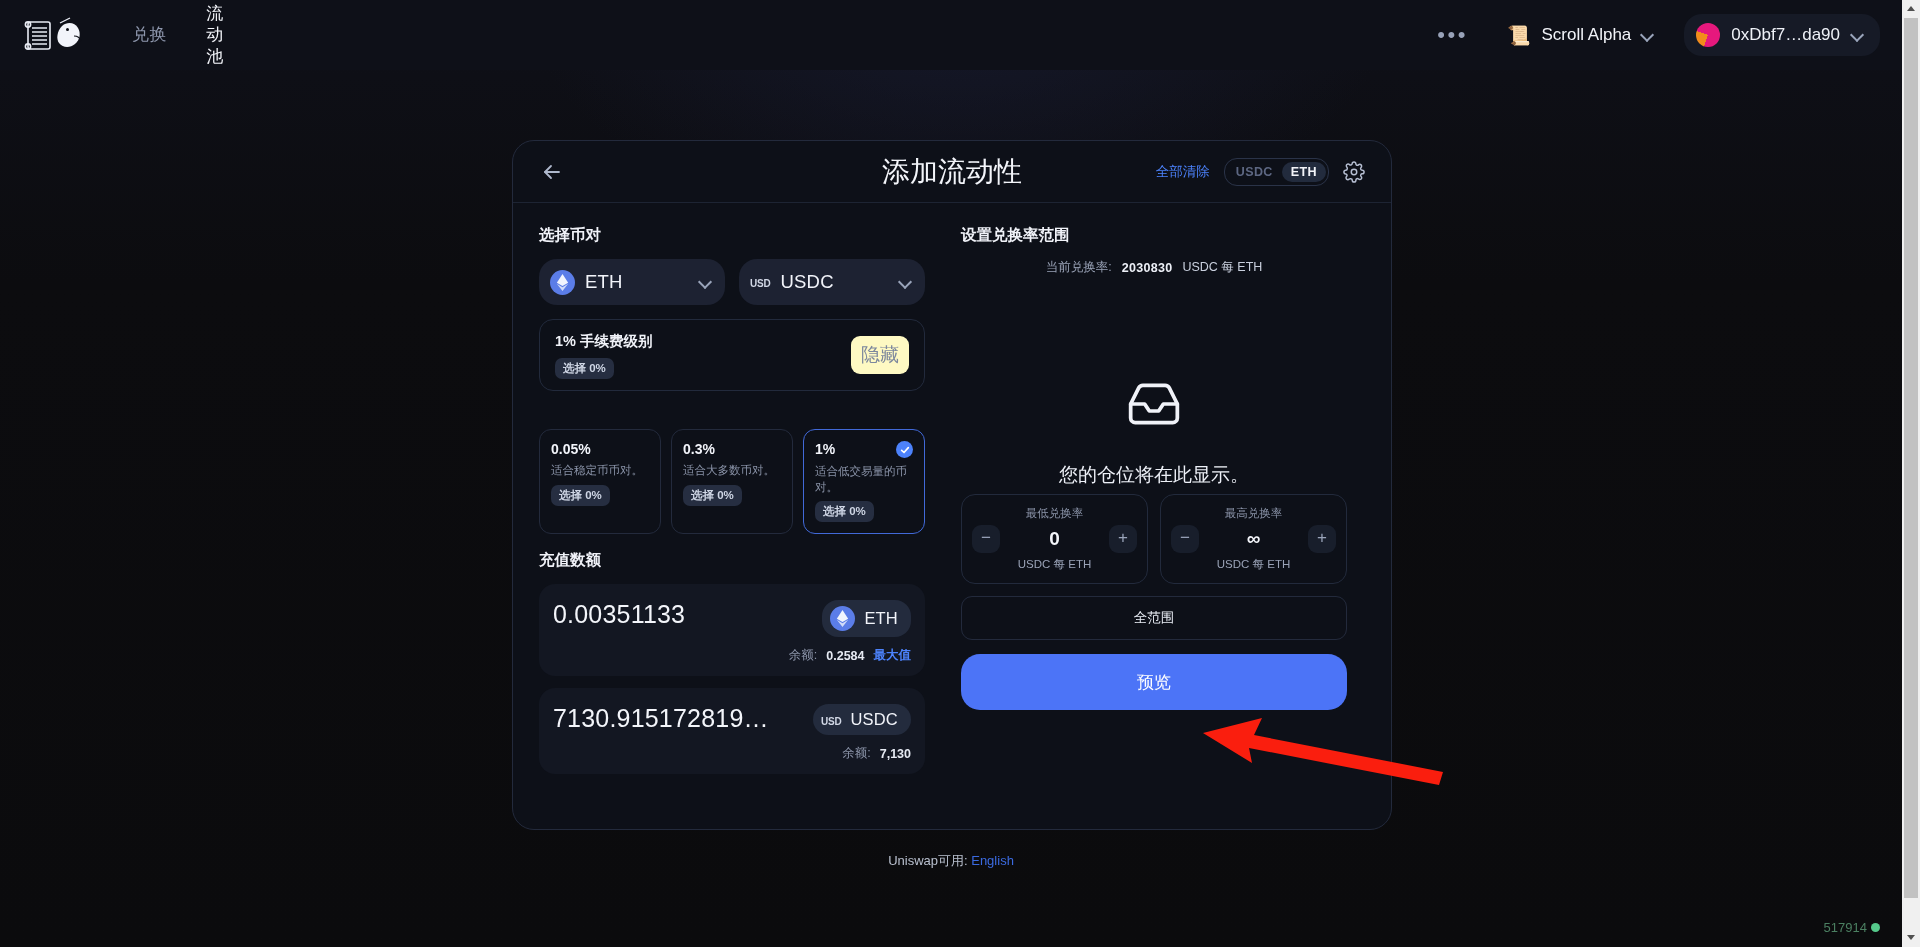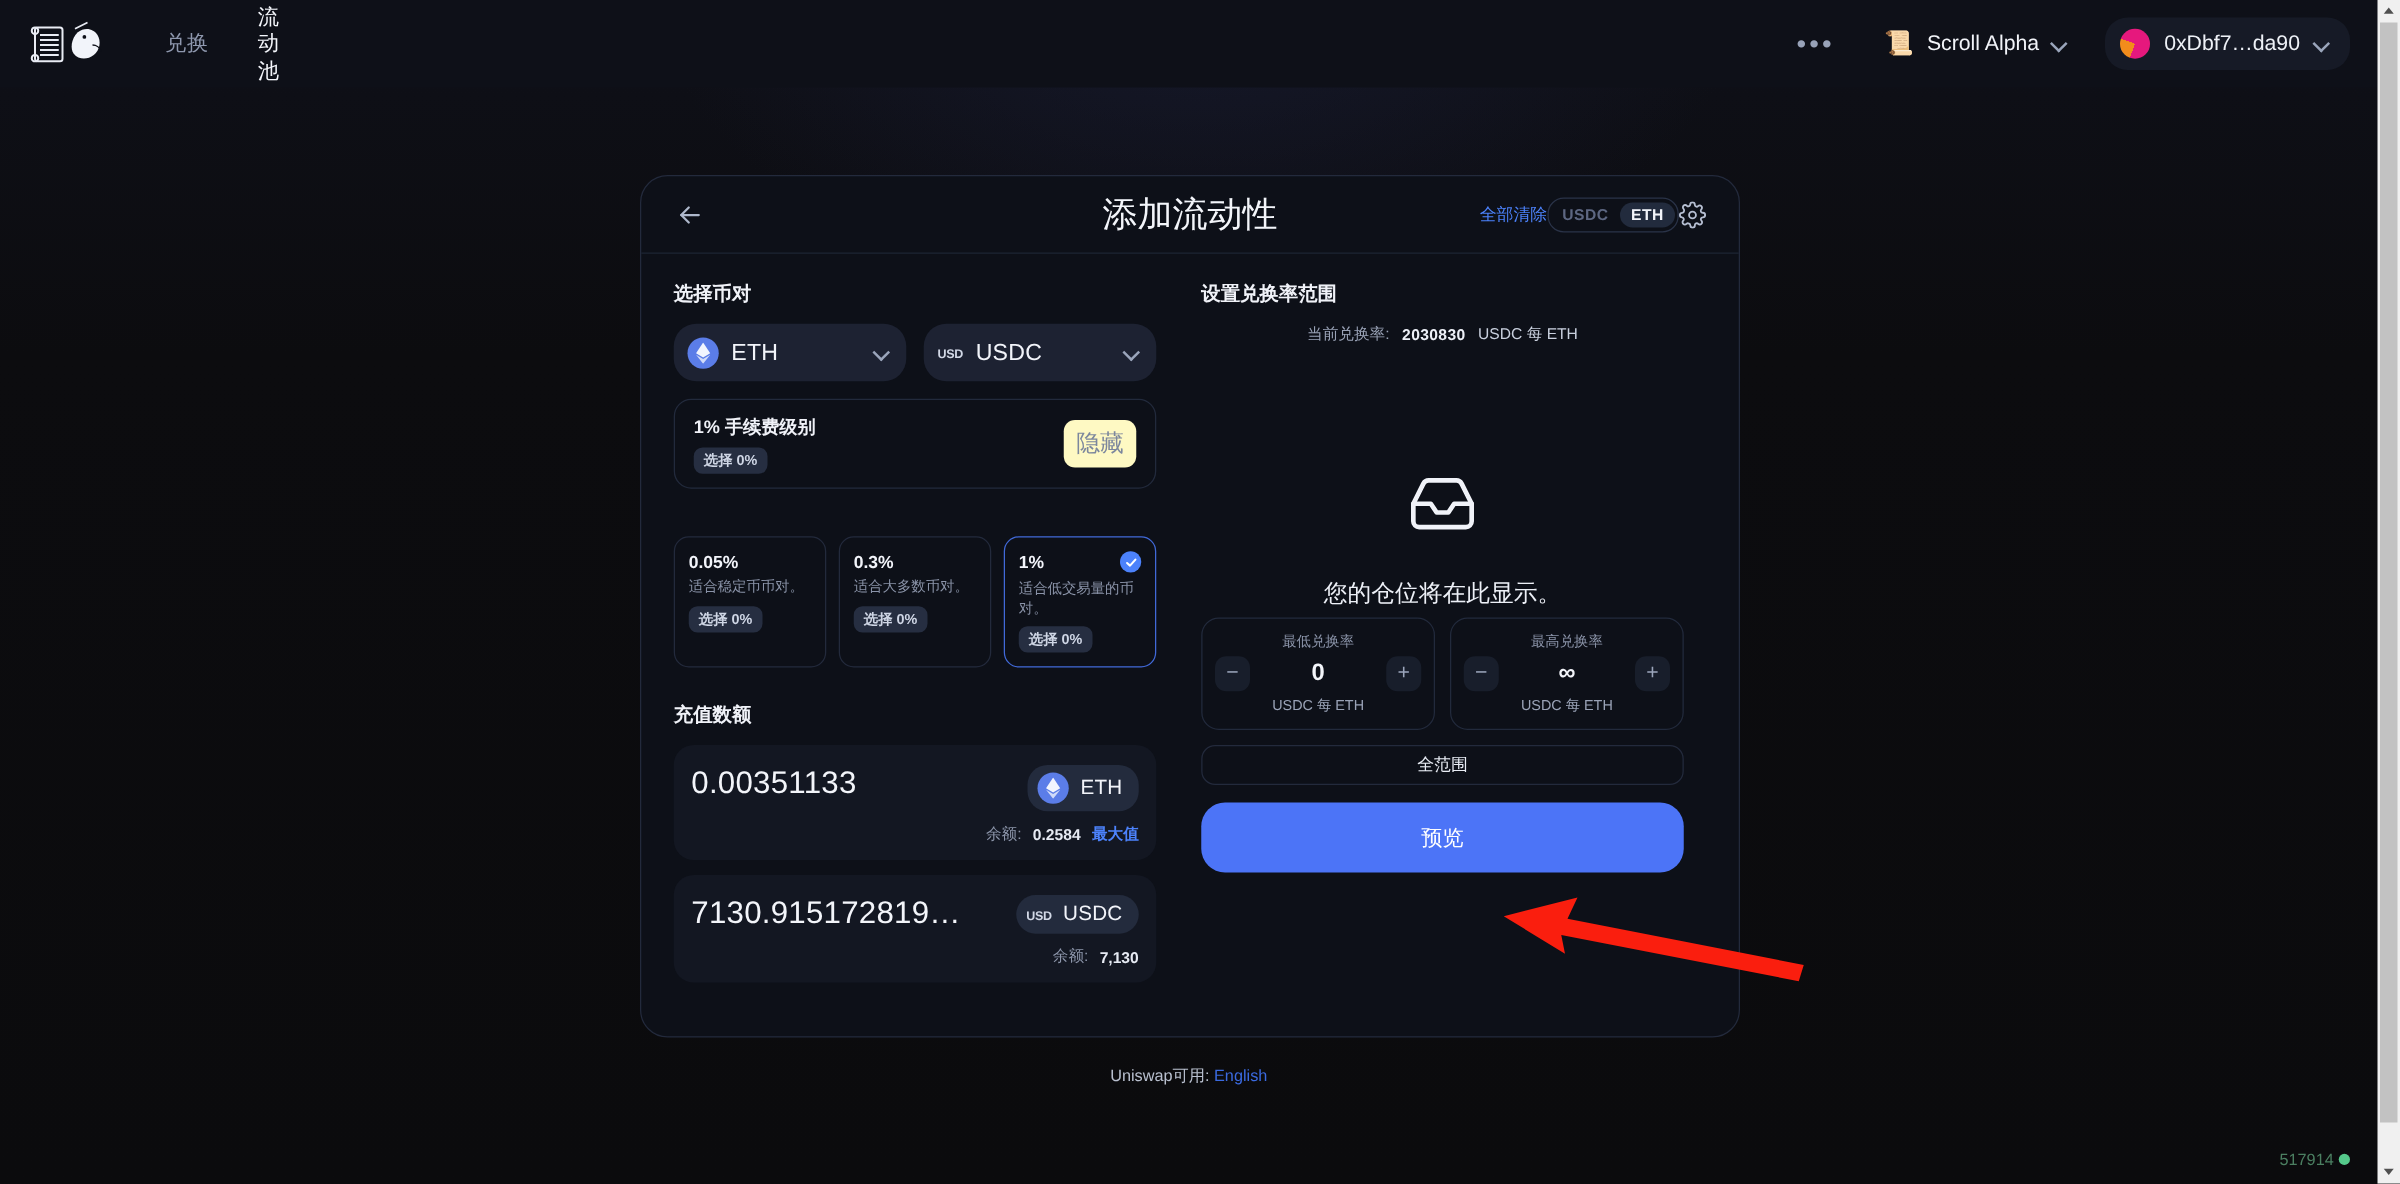--- a/index.html
+++ b/index.html
@@ -84,21 +84,21 @@
     border-bottom: 1px solid #1d2433;
   }
   .back-arrow {
     width: 26px; height: 26px; cursor: pointer; flex: none;
     display: flex; align-items: center; justify-content: center;
   }
   .card-title {
     position: absolute; left: 0; right: 0; text-align: center;
     font-size: 28px; color: #f3f5fa; font-weight: 500; pointer-events: none;
   }
-  .head-right { margin-left: auto; display: flex; align-items: center; z-index: 2; }
+  .head-right { margin-left: auto; display: flex; align-items: center; gap: 14px; z-index: 2; }
   .clear-all { color: #4c82fb; font-size: 13.5px; cursor: pointer; }
   .toggle-group {
     display: flex; align-items: center;
     border: 1px solid #2a3348; border-radius: 13px;
     padding: 2px; height: 28px;
   }
   .tgl {
     font-size: 12.5px; font-weight: 700; padding: 3px 9px;
     border-radius: 11px; cursor: pointer; color: #5d6782;
     letter-spacing: .4px;
@@ -162,21 +162,21 @@
   .fee-opt-top { display: flex; align-items: flex-start; }
   .fee-opt-pct { font-size: 14px; font-weight: 700; color: #f2f4fa; }
   .check {
     margin-left: auto; width: 17px; height: 17px; border-radius: 50%;
     background: #4c82fb; display: flex; align-items: center; justify-content: center;
     flex: none;
   }
   .fee-opt-desc { font-size: 11.5px; color: #8a93a8; line-height: 1.35; }
 
   
-  .dep-title { margin-top: 28px; }
+  .dep-title { margin-top: 16px; }
   .dep-box {
     background: #131722; border-radius: 16px;
     padding: 16px 14px 12px 14px; margin-bottom: 12px;
   }
   .dep-row { display: flex; }
   .dep-amount {
     font-size: 25px; color: #f3f5fa; font-weight: 400;
     letter-spacing: .2px; overflow: hidden; white-space: nowrap;
     flex: 1; min-width: 0;
   }
@@ -218,21 +218,21 @@
   .mm-mid { display: flex; align-items: center; width: 100%; justify-content: space-between; }
   .mm-btn {
     width: 28px; height: 28px; border-radius: 9px; background: #181e2b;
     color: #9aa4ba; font-size: 17px; line-height: 26px; text-align: center;
     cursor: pointer; flex: none; user-select: none;
   }
   .mm-val { font-size: 19px; color: #f3f5fa; font-weight: 600; }
   .mm-unit { font-size: 11.5px; color: #9aa3b7; }
 
   .full-range {
-    margin-top: 12px; height: 32px; border: 1px solid #232a3c;
+    margin-top: 12px; height: 44px; border: 1px solid #232a3c;
     border-radius: 11px; display: flex; align-items: center;
     justify-content: center; font-size: 13.5px; color: #e9edf5;
     cursor: pointer;
   }
   .preview-btn {
     margin-top: 14px; height: 56px; border-radius: 19px;
     background: #4c74f7; display: flex; align-items: center;
     justify-content: center; font-size: 17px; color: #ffffff;
     font-weight: 500; cursor: pointer;
   }

